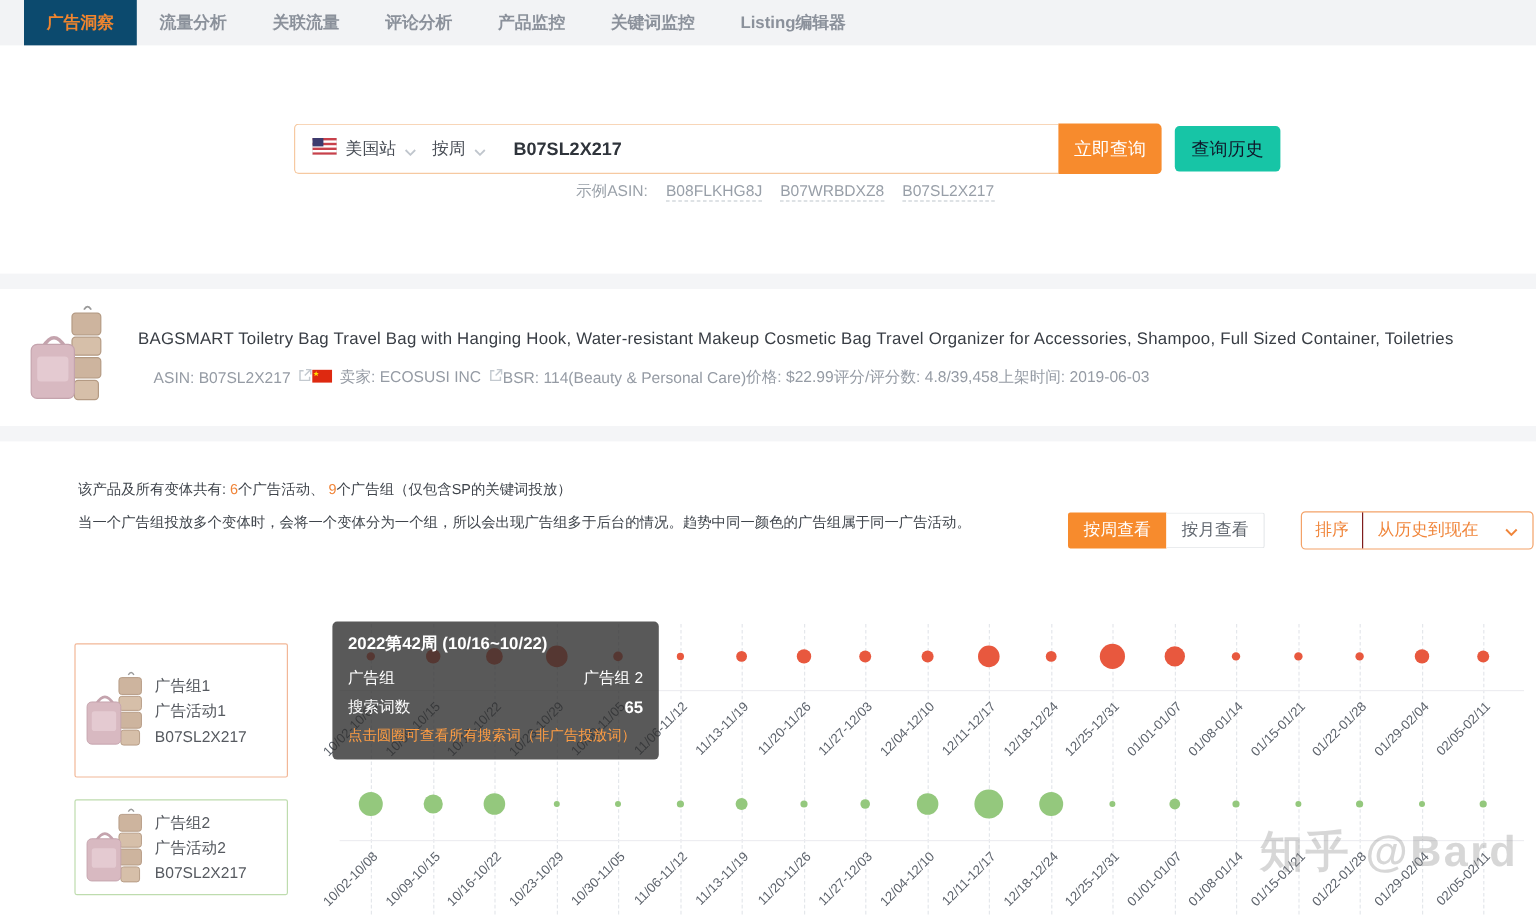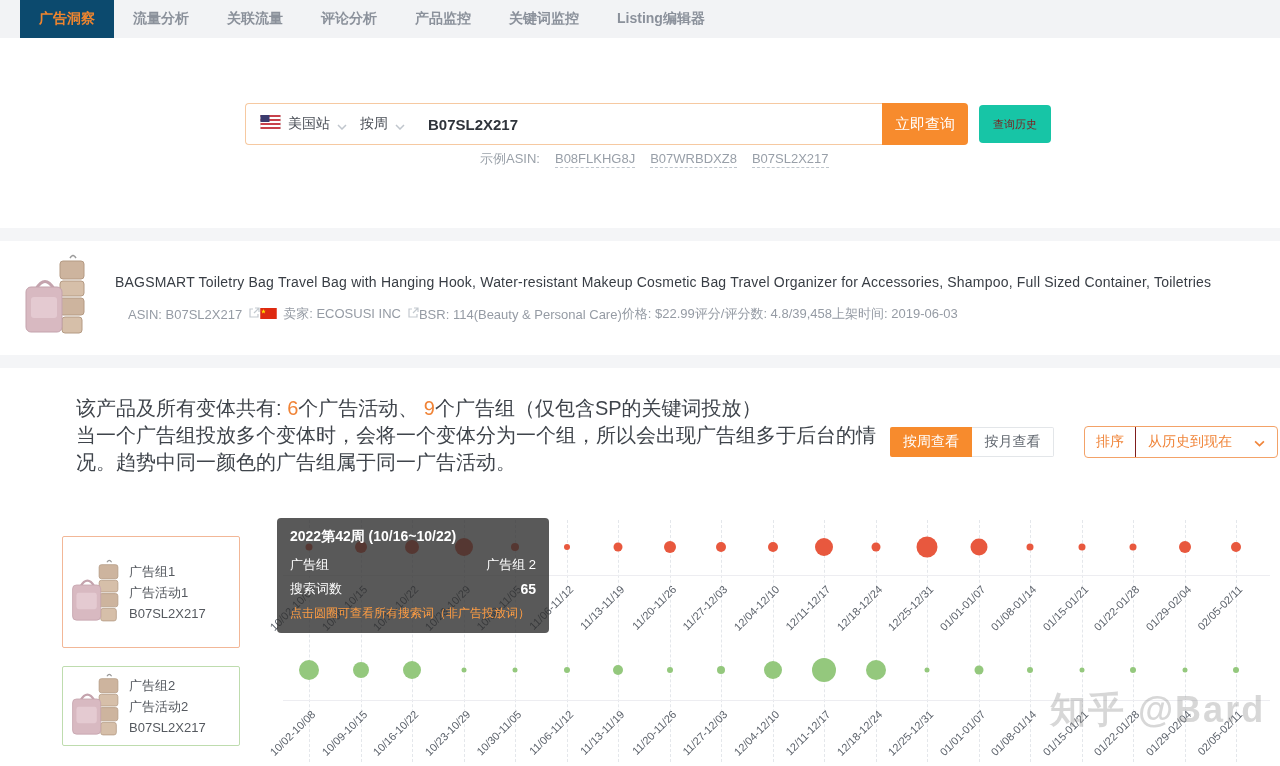--- a/index.html
+++ b/index.html
@@ -14,35 +14,35 @@
   .tab { display:flex; align-items:center; padding:0 19px; font-size:14px; font-weight:700; color:#8b919b; cursor:pointer; }
   .tab.active { background:#0c4a6e; color:#f0852e; }
   
   .search-section { position:absolute; top:38px; left:0; right:0; height:190px; background:#fff; }
   .search-bar { position:absolute; left:245px; top:65px; display:flex; align-items:center; }
   .search-box { display:flex; align-items:center; width:637px; height:42px; border:1px solid #f6c9a1; border-right:none; border-radius:4px 0 0 4px; background:#fff; padding-left:14px; gap:7px; }
   .sel { display:flex; align-items:center; gap:7px; font-size:14px; color:#4a4f57; cursor:pointer; padding-right:6px; }
   .sel .chev { margin-top:2px; }
   .search-box input { border:none; outline:none; font-size:15px; font-weight:700; color:#2f343b; width:330px; margin-left:10px; font-family:inherit; }
   .btn-query { width:86px; height:42px; border:none; background:#f78b2d; color:#fff; font-size:15px; border-radius:0 4px 4px 0; cursor:pointer; font-family:inherit; }
-  .btn-history { width:72px; height:38px; border:none; background:#17c5a6; color:#7f1d1d; font-size:11px; border-radius:4px; margin-left:11px; cursor:pointer; font-family:inherit; }
+  .btn-history { width:88px; height:38px; border:none; background:#17c5a6; color:#0f172a; font-size:15px; border-radius:4px; margin-left:11px; cursor:pointer; font-family:inherit; }
   .examples { position:absolute; left:480px; top:112px; display:flex; gap:15px; font-size:13px; color:#9aa1a9; align-items:center; }
   .examples a { color:#989fa8; text-decoration:none; border-bottom:1px dashed #bec5cc; padding-bottom:1px; cursor:pointer; }
   
   .sep1 { position:absolute; top:228px; left:0; right:0; height:13px; background:#f4f5f7; }
   .sep2 { position:absolute; top:355px; left:0; right:0; height:13px; background:#f4f5f7; }
   
   .product { position:absolute; top:241px; left:0; right:0; height:114px; background:#fff; }
   .p-thumb { position:absolute; left:24px; top:11px; width:64px; height:88px; }
   .p-title { position:absolute; left:115px; top:33px; font-size:14px; color:#383d44; white-space:nowrap; letter-spacing:.2px; }
   .p-meta { position:absolute; left:128px; top:64px; display:flex; align-items:center; font-size:13px; color:#959ba4; }
   .p-meta .mi { display:flex; align-items:center; gap:6px; }
   
   .analysis { position:absolute; top:368px; left:0; right:0; bottom:0; background:#fff; }
-  .summary { position:absolute; left:76px; top:27px; width:830px; font-size:20px; line-height:27px; color:#3f444b; }
+  .summary { position:absolute; left:65px; top:27px; width:830px; font-size:12px; line-height:27px; color:#3f444b; }
   .summary .orange { color:#f08336; }
   .view-toggle { position:absolute; left:890px; top:59px; display:flex; }
   .vt-btn { width:82px; height:30px; display:flex; align-items:center; justify-content:center; font-size:14px; cursor:pointer; }
   .vt-week { background:#f78b2d; color:#fff; border-radius:2px 0 0 2px; }
   .vt-month { background:#fff; color:#60666e; border:1px solid #e3e6e9; border-left:none; border-radius:0 2px 2px 0; }
   .sort-box { position:absolute; left:1084px; top:58px; height:32px; display:flex; align-items:center; border:1px solid #f3a268; border-radius:4px; color:#f0853a; font-size:14px; background:#fff; }
   .sort-label { padding:0 11px; height:100%; display:flex; align-items:center; border-right:1px solid #7f1d1d; cursor:default; }
   .sort-value { padding:0 12px; display:flex; align-items:center; gap:22px; cursor:pointer; }
   
   #chart-layer { position:absolute; inset:0; }

